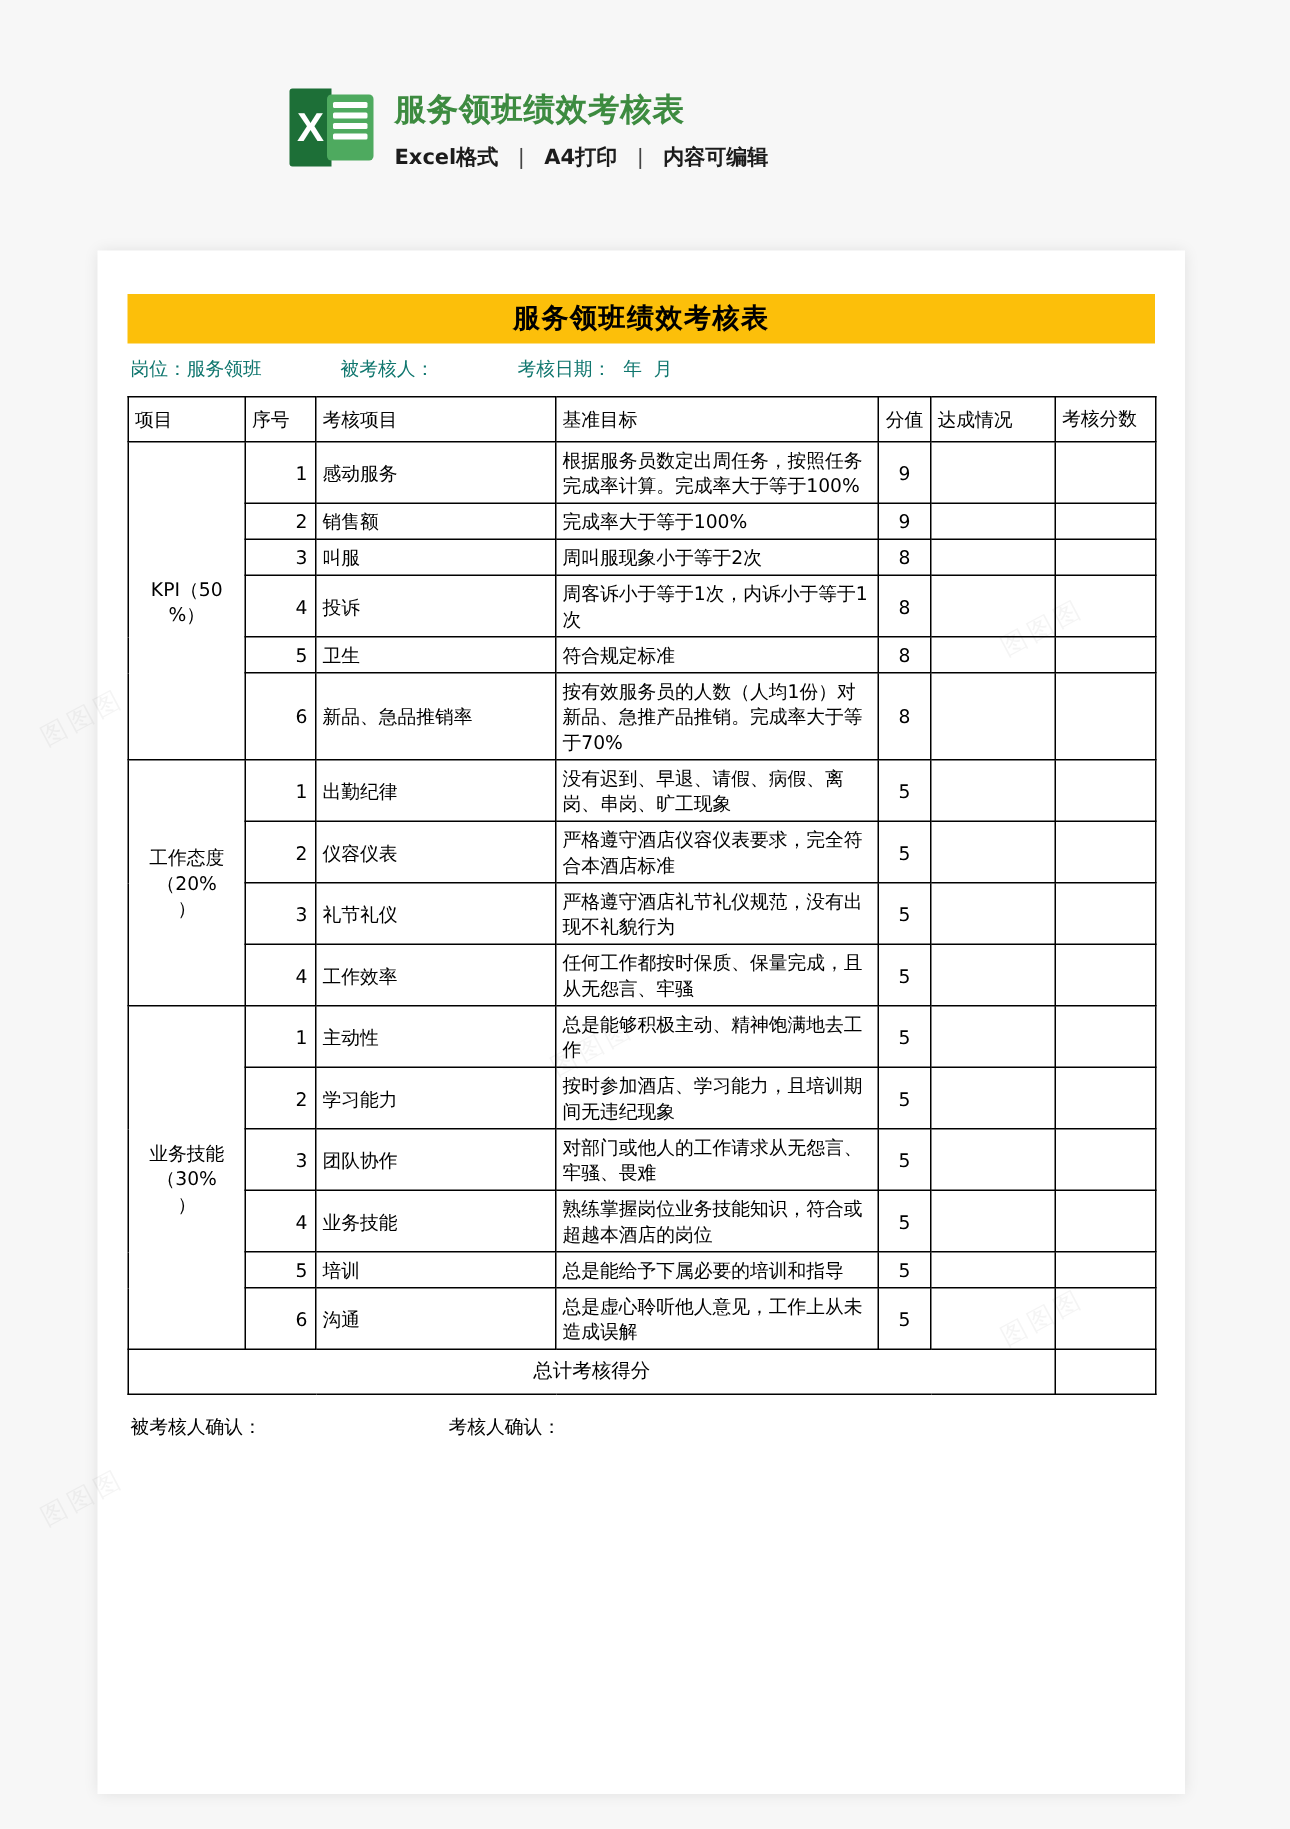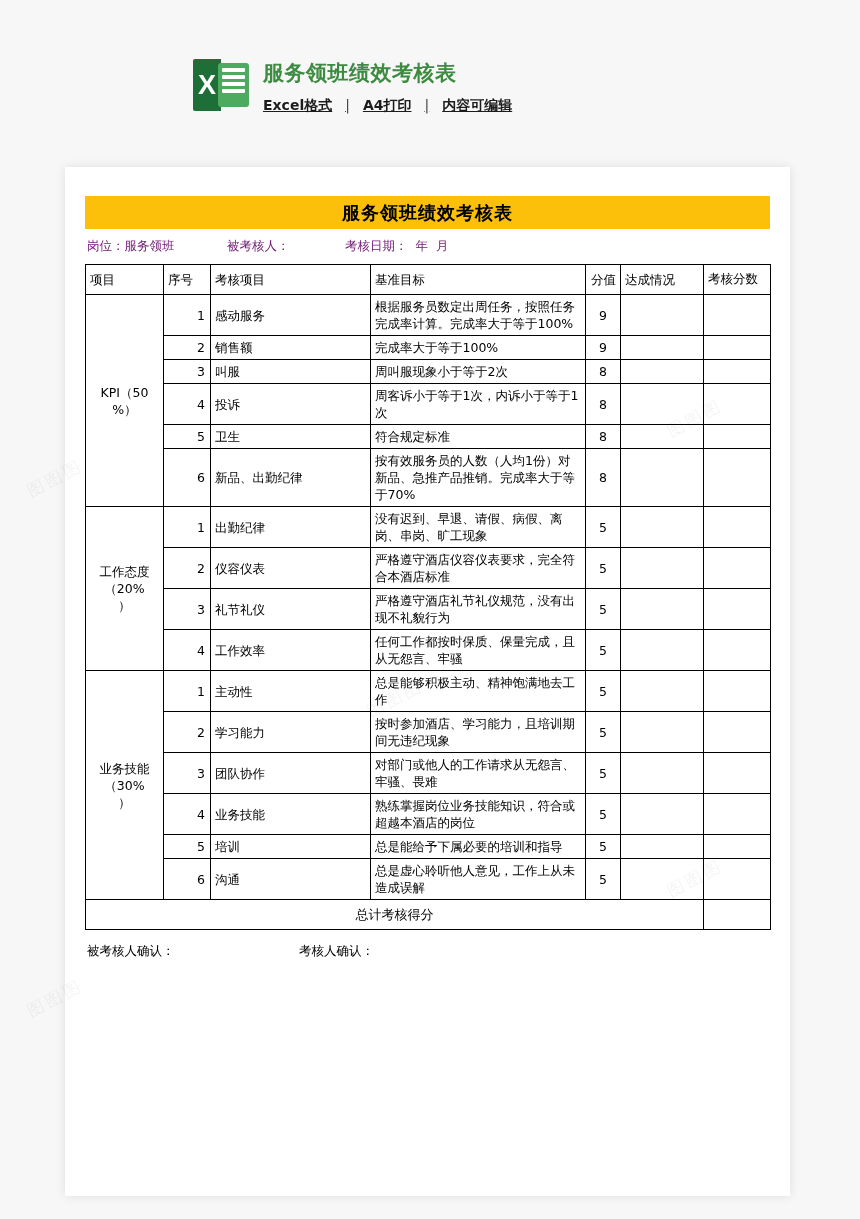--- a/index.html
+++ b/index.html
@@ -74,21 +74,20 @@
     line-height: 30px;
     white-space: nowrap;
   }
   .promo-sub {
     margin-top: 7px;
     color: #1c1c1c;
     font-size: 14px;
     font-weight: 700;
     white-space: nowrap;
     line-height: 20px;
-    text-decoration: underline;
   }
   .promo-sub .sep {
     color: #444;
     font-weight: 400;
     padding: 0 13px;
   }
 
   
   .card {
     position: absolute;
@@ -126,21 +125,21 @@
     line-height: 33px;
     letter-spacing: 1px;
   }
 
   
   .meta {
     height: 35px;
     display: flex;
     align-items: center;
     font-size: 12.5px;
-    color: #701a75;
+    color: #0f766e;
     padding-left: 2px;
   }
   .meta span { white-space: pre; }
   .meta .m1 { width: 140px; }
   .meta .m2 { width: 118px; }
   .meta .m3 { }
 
   
   table.ev {
     border-collapse: collapse;
@@ -245,21 +244,21 @@
           <col class="c-pts">
             <col class="c-ach">
             <col class="c-score">
         </colgroup>
         <thead>
           <tr>
             <td class="c-cat">项目</td>
             <td class="c-no" style="text-align:left">序号</td>
             <td class="c-item">考核项目</td>
             <td class="c-std">基准目标</td>
-            <td class="c-pts" style="text-align:right">分值</td>
+            <td class="c-pts" style="text-align:center">分值</td>
             <td class="c-ach">达成情况</td>
             <td class="c-score">考核分数</td>
           </tr>
         </thead>
         <tbody>
 
           <tr>
             <td class="cat-cell" rowspan="6">
               <span>KPI（50</span><br>
               <span>%）</span>
@@ -298,21 +297,21 @@
           <tr>
             <td class="c-no">5</td>
             <td class="c-item">卫生</td>
             <td class="c-std">符合规定标准</td>
             <td class="c-pts">8</td>
             <td class="c-ach"></td>
             <td class="c-score"></td>
           </tr>
           <tr>
             <td class="c-no">6</td>
-            <td class="c-item">新品、出勤纪律</td>
+            <td class="c-item">新品、急品推销率</td>
             <td class="c-std">按有效服务员的人数（人均1份）对新品、急推产品推销。完成率大于等于70%</td>
             <td class="c-pts">8</td>
             <td class="c-ach"></td>
             <td class="c-score"></td>
           </tr>
 
           <tr>
             <td class="cat-cell" rowspan="4">
               <span>工作态度</span><br>
               <span>（20%</span><br>

